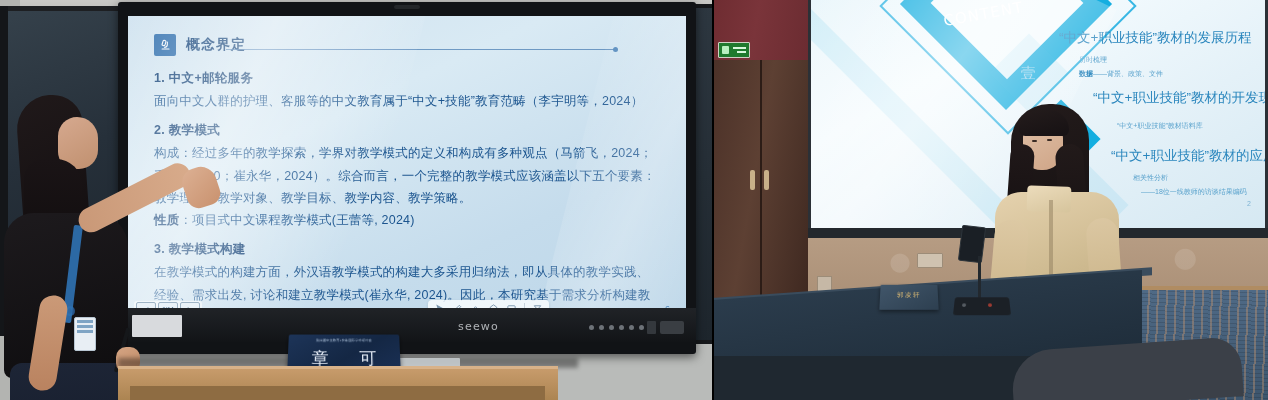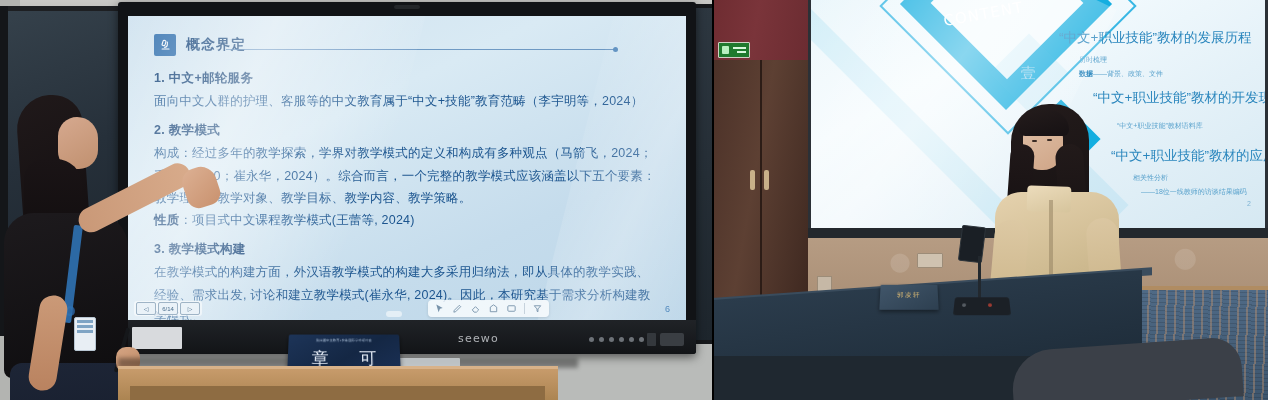--- a/index.html
+++ b/index.html
@@ -27,21 +27,21 @@
     background:#232629;border-radius:2px;}
   .panel-screen{position:absolute;left:10px;top:14px;right:10px;bottom:34px;
     background:linear-gradient(155deg,#cfe2ef 0%,#d9eaf4 35%,#c5dcec 70%,#bcd6e8 100%);
     overflow:hidden;}
   .panel-glare{position:absolute;left:-10%;top:-30%;width:55%;height:170%;
     background:linear-gradient(100deg,rgba(255,255,255,0) 0%,rgba(255,255,255,.45) 45%,rgba(255,255,255,0) 85%);
     transform:rotate(14deg);pointer-events:none;}
   .panel-glare2{position:absolute;right:-6%;top:-20%;width:26%;height:150%;
     background:linear-gradient(100deg,rgba(255,255,255,0) 0%,rgba(255,255,255,.28) 50%,rgba(255,255,255,0) 100%);
     transform:rotate(14deg);pointer-events:none;}
-  .panel-chin{position:absolute;left:0;bottom:0;width:100%;height:34px;
+  .panel-chin{position:absolute;left:0;bottom:12px;width:100%;height:34px;
     background:linear-gradient(#202327,#121417);border-radius:0 0 3px 3px;text-align:right;}
   .seewo{position:absolute;left:340px;bottom:9px;color:#c9ccd0;font-size:11px;letter-spacing:1.2px;
     font-family:"DejaVu Sans",sans-serif;opacity:.85;}
   .chin-leds{position:absolute;right:52px;bottom:12px;display:flex;gap:5px;}
   .chin-leds i{width:5px;height:5px;border-radius:50%;background:#6d7278;display:block;}
   .chin-port{position:absolute;right:12px;bottom:8px;width:24px;height:13px;background:#3a3e43;border-radius:2px;}
   .chin-port2{position:absolute;right:40px;bottom:8px;width:9px;height:13px;background:#34383d;border-radius:1px;}
   .chin-left-lbl{position:absolute;left:14px;bottom:5px;width:50px;height:22px;background:#d8dadd;border-radius:1px;
     font-size:3px;color:#555;line-height:4px;padding:2px;box-sizing:border-box;overflow:hidden;}
 

